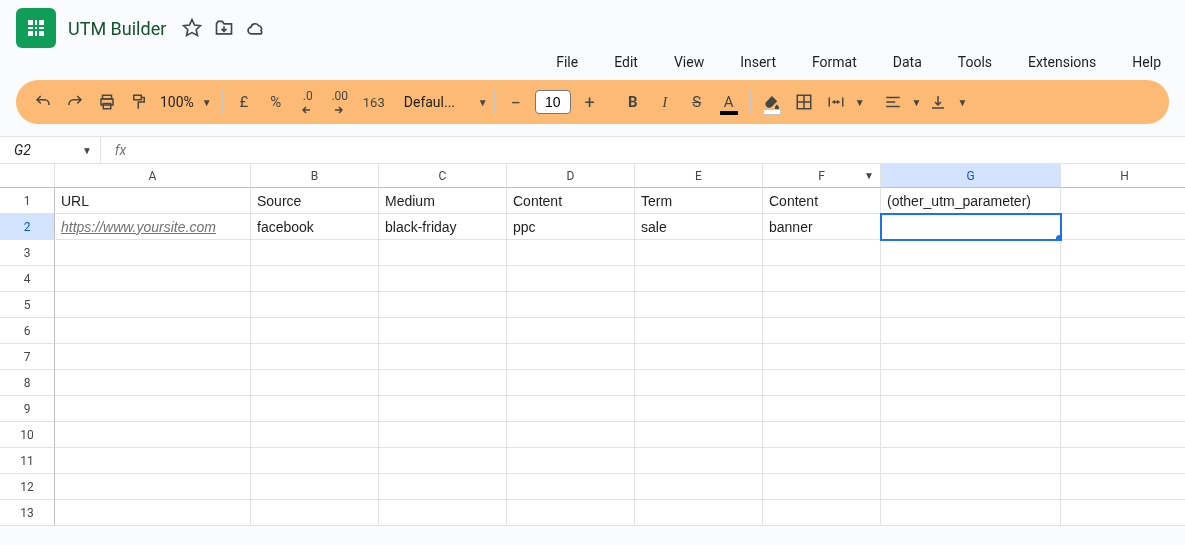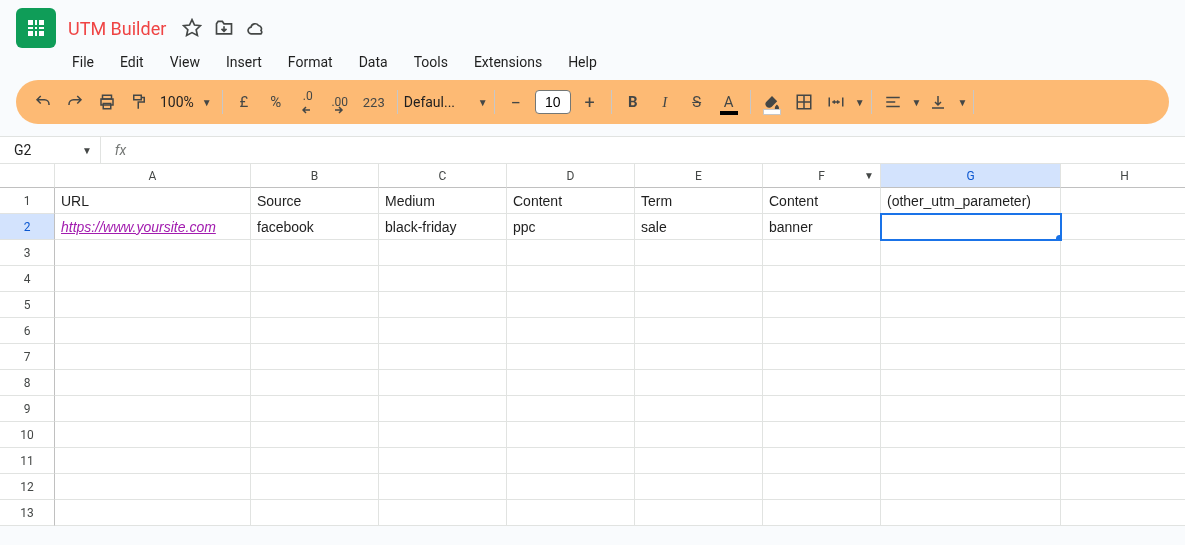--- a/index.html
+++ b/index.html
@@ -3,60 +3,60 @@
 <meta charset="utf-8">
 <style>
 * { box-sizing: border-box; margin: 0; padding: 0; }
 body { font-family: "Google Sans", Roboto, Arial, sans-serif; background: #f9fbfd; color: #1f1f1f; width: 1185px; height: 545px; overflow: hidden; }
 
 
 .header { padding: 8px 16px 0 16px; background: #f9fbfd; }
 .title-row { display: flex; align-items: center; gap: 8px; height: 40px; }
 .logo { width: 40px; height: 40px; background: #0f9d58; border-radius: 6px; display: flex; align-items: center; justify-content: center; }
 .logo svg { width: 24px; height: 24px; }
-.doc-title { font-size: 18px; color: #ef4444; padding-left: 4px; }
+.doc-title { font-size: 18px; color: #14532d; padding-left: 4px; }
 .title-icons { display: flex; gap: 12px; margin-left: 8px; }
 .title-icon { width: 20px; height: 20px; display: flex; align-items: center; justify-content: center; color: #444746; }
 
-.menu-bar { display: flex; gap: 10px; padding: 2px 0 6px 48px; }
+.menu-bar { display: flex; gap: 20px; padding: 2px 0 6px 48px; justify-content: flex-end; }
 .menu-item { font-size: 14px; color: #1f1f1f; padding: 4px 8px; border-radius: 4px; cursor: pointer; }
 
 
 .toolbar { margin: 0 16px 12px 16px; background: #fdba74; border-radius: 24px; height: 44px; display: flex; align-items: center; padding: 0 12px; gap: 2px; }
 .tb-btn { min-width: 30px; height: 30px; display: flex; align-items: center; justify-content: center; border-radius: 4px; cursor: pointer; color: #444746; }
 .tb-sep { width: 1px; height: 24px; background: #c7c7c7; margin: 0 4px; }
 .zoom { display: flex; align-items: center; gap: 6px; font-size: 14px; padding: 0 4px; cursor: pointer; }
 .font-name { font-size: 14px; width: 70px; overflow: hidden; text-overflow: ellipsis; white-space: nowrap; cursor: pointer; display: flex; align-items: flex-end; }
 .font-size-box { display: flex; align-items: center; gap: 4px; }
 .fs-input { width: 36px; height: 24px; text-align: center; border: 1px solid #747775; border-radius: 4px; font-size: 14px; background: #fff; }
 .text-color { position: relative; }
 .text-color::after { content: ""; position: absolute; bottom: 2px; left: 6px; right: 6px; height: 4px; background: #000; }
 .fill-color { position: relative; }
 .fill-color::after { content: ""; position: absolute; bottom: 2px; left: 6px; right: 6px; height: 4px; background: #fff; border: 1px solid #c7c7c7; }
 .drop-arrow { font-size: 10px; color: #444746; margin-left: 2px; }
 
 
 .formula-row { display: flex; align-items: center; height: 28px; border-top: 1px solid #e1e3e1; border-bottom: 1px solid #e1e3e1; background: #fff; }
-.name-box { width: 100px; padding-left: 14px; font-size: 14px; color: #1f1f1f; display: flex; align-items: center; justify-content: space-between; padding-right: 8px; }
+.name-box { width: 100px; padding-left: 14px; font-size: 14px; color: #1f1f1f; display: flex; align-items: center; justify-content: space-between; padding-right: 8px; font-style: italic; }
 .fx { width: 40px; text-align: center; font-style: italic; color: #747775; border-left: 1px solid #e1e3e1; height: 100%; display: flex; align-items: center; justify-content: center; font-size: 14px; }
 .formula-input { flex: 1; padding-left: 8px; font-size: 13px; height: 100%; }
 
 
 .grid { background: #fff; position: relative; }
 .col-headers { display: flex; height: 24px; }
 .corner { width: 55px; min-width: 55px; border-right: 1px solid #e1e3e1; border-bottom: 1px solid #c0c0c0; background: #fff; }
 .col-h { border-right: 1px solid #e1e3e1; border-bottom: 1px solid #c0c0c0; display: flex; align-items: center; justify-content: center; font-size: 12px; color: #444746; background: #fff; position: relative; }
 .col-h.sel { background: #d3e3fd; color: #0b57d0; }
 .col-h .chev { position: absolute; right: 6px; font-size: 10px; color: #444746; }
 
 .row { display: flex; height: 26px; }
 .row-h { width: 55px; min-width: 55px; border-right: 1px solid #c0c0c0; border-bottom: 1px solid #e1e3e1; display: flex; align-items: center; justify-content: center; font-size: 12px; color: #444746; background: #fff; }
 .row-h.sel { background: #d3e3fd; color: #0b57d0; }
 .cell { border-right: 1px solid #e1e3e1; border-bottom: 1px solid #e1e3e1; padding: 0 6px; display: flex; align-items: center; font-size: 14px; color: #1f1f1f; font-family: Arial, sans-serif; overflow: hidden; white-space: nowrap; position: relative; }
-.cell.link { color: #a21caf; text-decoration: underline; font-style: italic; }
+.cell.link { color: #737373; text-decoration: underline; font-style: italic; }
 .cell.active { outline: 2px solid #1a73e8; outline-offset: -1px; z-index: 2; }
 .cell.active::after { content: ""; position: absolute; right: -3px; bottom: -3px; width: 7px; height: 7px; background: #1a73e8; border-radius: 50%; }
 
 .w-A { width: 196px; min-width: 196px; }
 .w-B { width: 128px; min-width: 128px; }
 .w-C { width: 128px; min-width: 128px; }
 .w-D { width: 128px; min-width: 128px; }
 .w-E { width: 128px; min-width: 128px; }
 .w-F { width: 118px; min-width: 118px; }
 .w-G { width: 180px; min-width: 180px; }
@@ -141,26 +141,26 @@
   <div class="tb-sep"></div>
   <div class="tb-btn" style="font-size:15px">£</div>
   <div class="tb-btn" style="font-size:15px">%</div>
   <div class="tb-btn" style="font-size:12px;position:relative">
       <span style="position:absolute;top:2px">.0</span>
       <svg style="position:absolute;bottom:3px" width="12" height="8" viewBox="0 0 12 8" fill="none" stroke="#444746" stroke-width="1.5">
         <path d="M8 4H1M4 1L1 4l3 3"></path>
       </svg>
     </div>
   <div class="tb-btn" style="font-size:12px;position:relative">
-      <span style="position:absolute;top:8px">.00</span>
+      <span style="position:absolute;top:2px">.00</span>
       <svg style="position:absolute;bottom:3px" width="12" height="8" viewBox="0 0 12 8" fill="none" stroke="#444746" stroke-width="1.5">
         <path d="M1 4h7M5 1l3 3-3 3"></path>
       </svg>
     </div>
-  <div class="tb-btn" style="font-size:13px;width:34px">223</div>
+  <div class="tb-btn" style="font-size:13px;width:34px">163</div>
   <div class="tb-sep"></div>
   <div class="font-name">
       <span>Defaul...</span>
     </div>
   <span class="drop-arrow">▼</span>
   <div class="tb-sep"></div>
   <div class="font-size-box">
     <div class="tb-btn" style="font-size:18px">−</div>
     <input class="fs-input" value="10" style="">
     <div class="tb-btn" style="font-size:18px">+</div>

